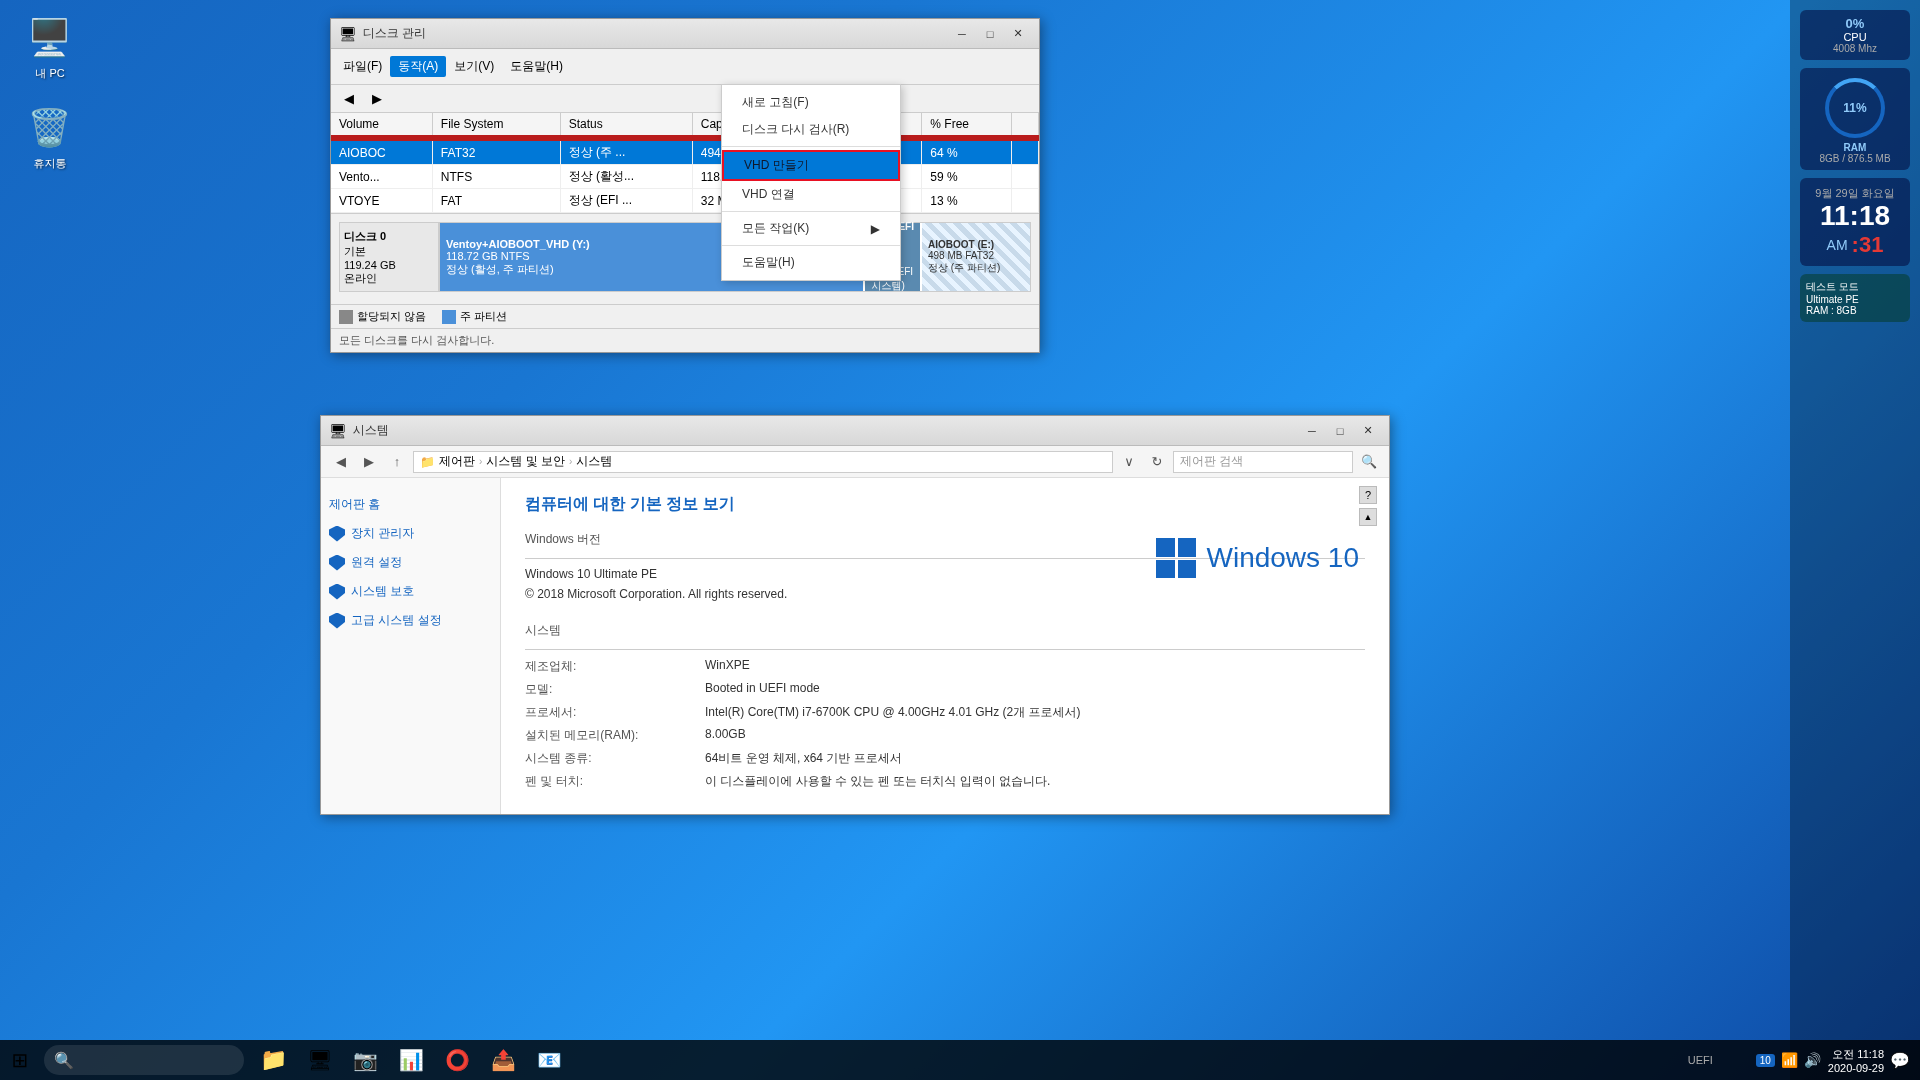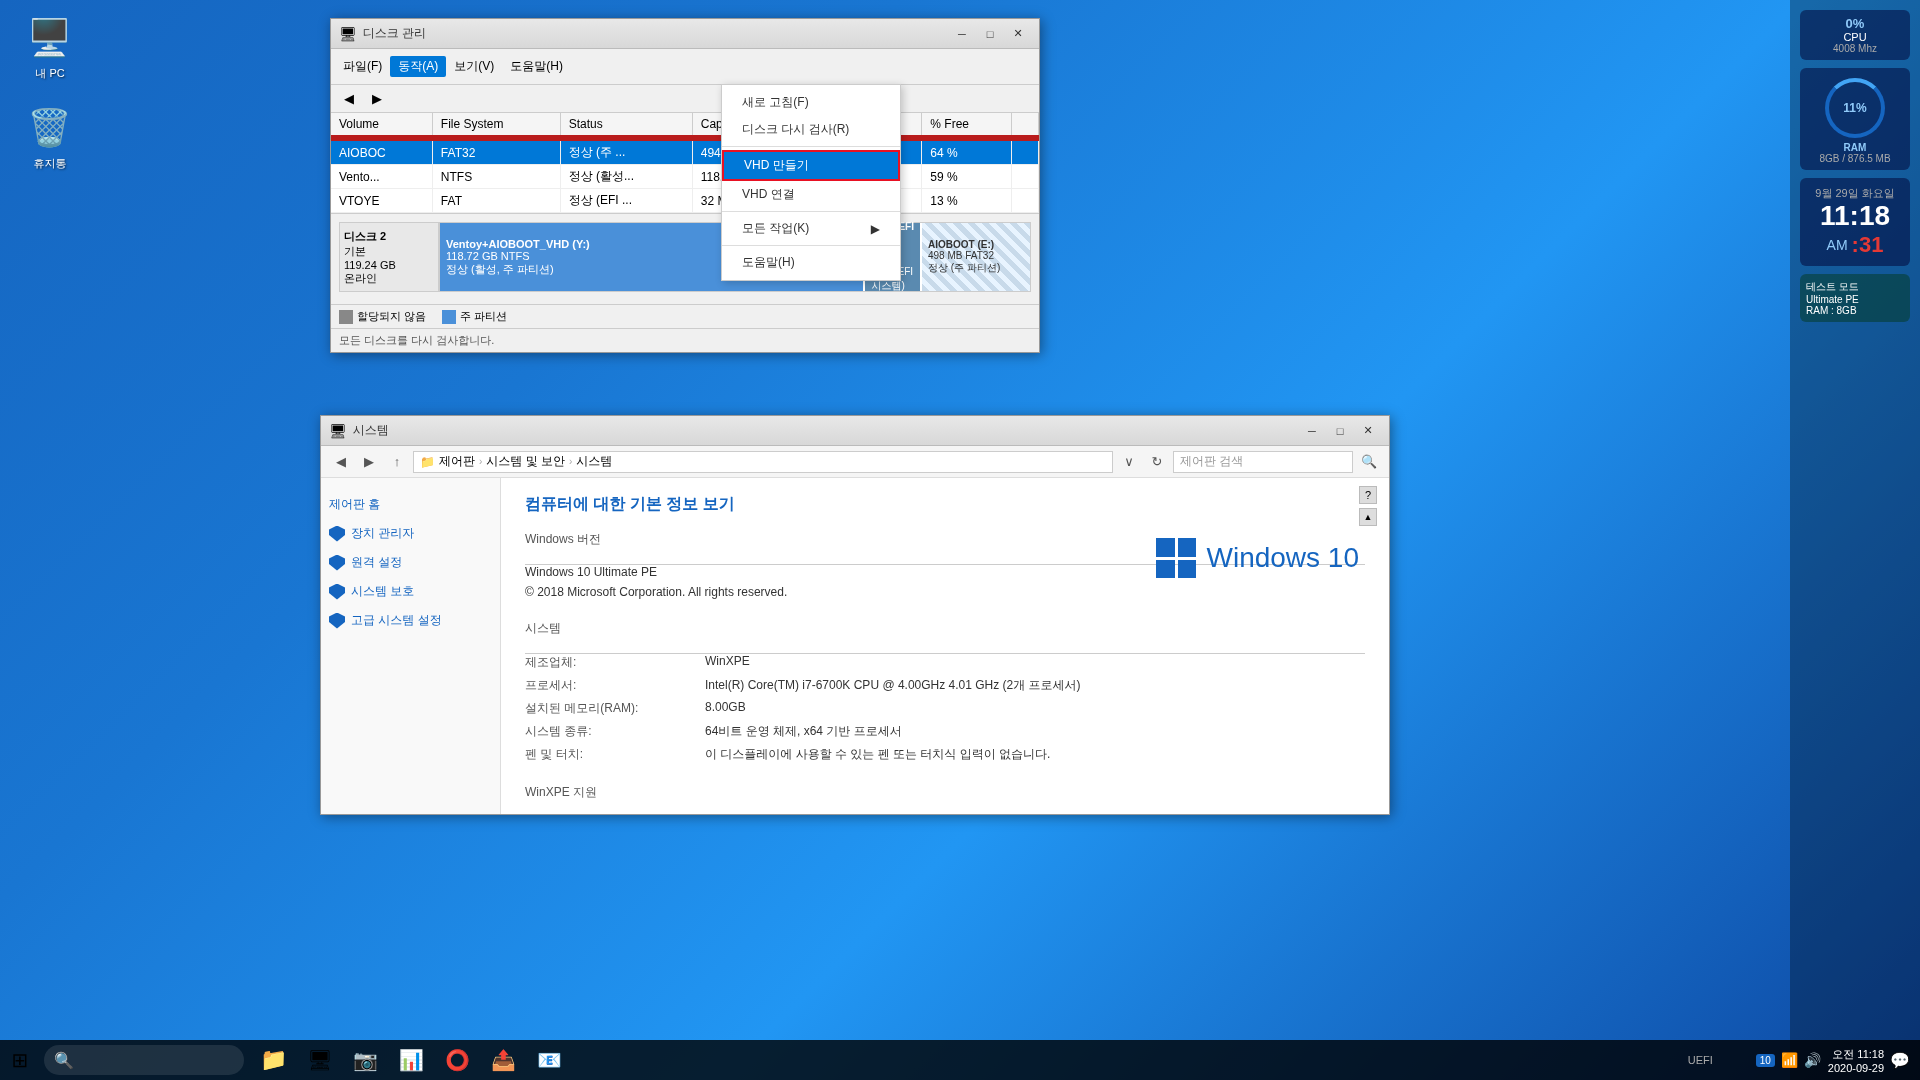--- a/index.html
+++ b/index.html
@@ -254,21 +254,21 @@
       box-shadow: 2px 2px 8px rgba(0,0,0,0.2);
       z-index: 200;
       padding: 4px 0;
     }
     .ctx-item {
       padding: 5px 20px;
       font-size: 12px;
       cursor: pointer;
       color: #333;
     }
-    .ctx-item.highlighted { background: #0078d7; color: #ffffff; border: 2px solid #e81123; }
+    .ctx-item.highlighted { background: #0078d7; color: #0f172a; border: 2px solid #e81123; }
     .ctx-separator { height: 1px; background: #ddd; margin: 3px 0; }
     .ctx-item.has-arrow { display: flex; justify-content: space-between; align-items: center; }
 
     .toolbar {
       height: 28px;
       background: #f0f0f0;
       display: flex;
       align-items: center;
       padding: 0 6px;
       gap: 4px;
@@ -473,21 +473,22 @@
     .sysinfo-title {
       color: #1565c0;
       font-size: 16px;
       font-weight: bold;
       margin-bottom: 16px;
     }
     .section-header {
       font-size: 12px;
       color: #555;
       border-bottom: 1px solid #ccc;
-      padding-bottom: 16px;
+      margin-bottom: 8px;
+      padding-bottom: 10px;
     }
     .info-row {
       display: flex;
       margin-bottom: 6px;
       font-size: 12px;
     }
     .info-label {
       width: 180px;
       color: #555;
       flex-shrink: 0;
@@ -638,21 +639,21 @@
             <td>13 %</td>
             <td></td>
           </tr>
         </tbody>
       </table>
     </div>
 
     <div class="disk-visual">
       <div class="disk-row">
         <div class="disk-label">
-          <div style="font-weight:bold;">디스크 2</div>
+          <div style="font-weight:bold;">디스크 0</div>
           <div>기본</div>
           <div>119.24 GB</div>
           <div>온라인</div>
         </div>
         <div class="disk-partitions">
 
           <div class="partition ntfs" style="flex:6;">
             <div style="font-weight:bold; font-size:11px;">Ventoy+AIOBOOT_VHD (Y:)</div>
             <div>118.72 GB NTFS</div>
             <div>정상 (활성, 주 파티션)</div>
@@ -774,20 +775,24 @@
         </div>
 
         <br>
         <div class="section-header">시스템</div>
 
         <div class="info-row">
           <div class="info-label">제조업체:</div>
           <div class="info-value">WinXPE</div>
         </div>
         <div class="info-row">
+          <div class="info-label">모델:</div>
+          <div class="info-value">Booted in UEFI mode</div>
+        </div>
+        <div class="info-row">
           <div class="info-label">프로세서:</div>
           <div class="info-value">Intel(R) Core(TM) i7-6700K CPU @ 4.00GHz   4.01 GHz (2개 프로세서)</div>
         </div>
         <div class="info-row">
           <div class="info-label">설치된 메모리(RAM):</div>
           <div class="info-value">8.00GB</div>
         </div>
         <div class="info-row">
           <div class="info-label">시스템 종류:</div>
           <div class="info-value">64비트 운영 체제, x64 기반 프로세서</div>

